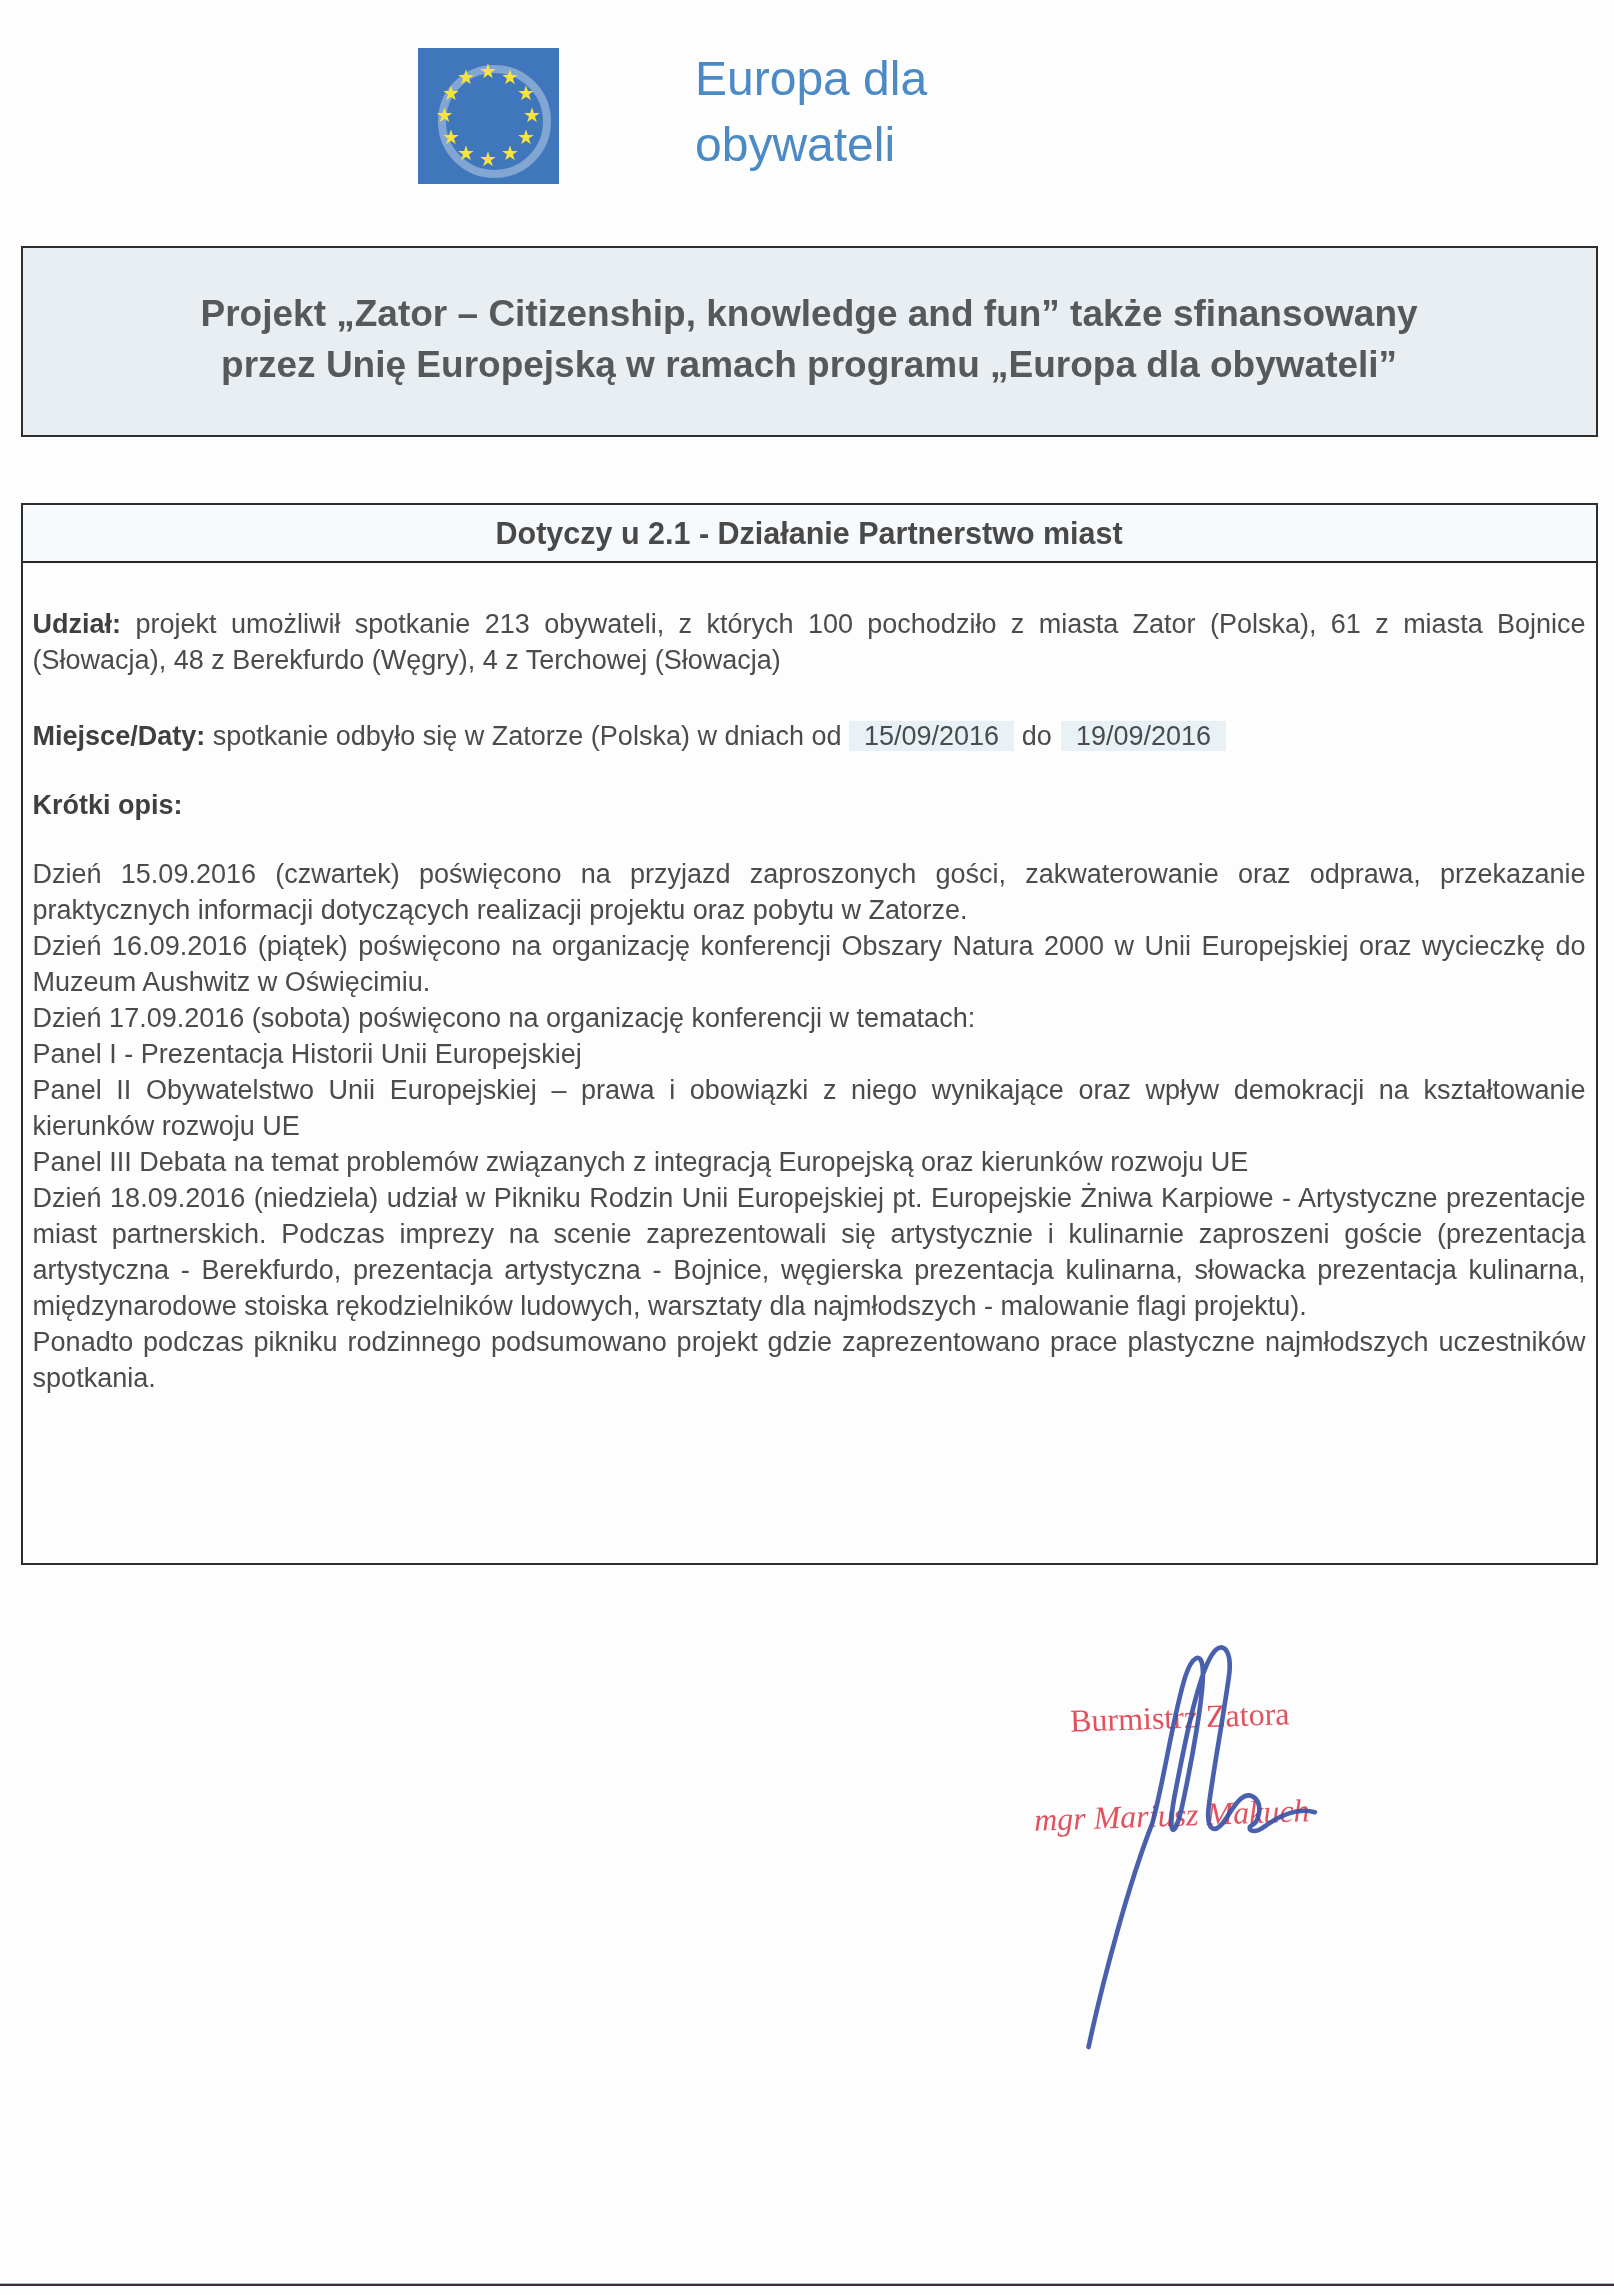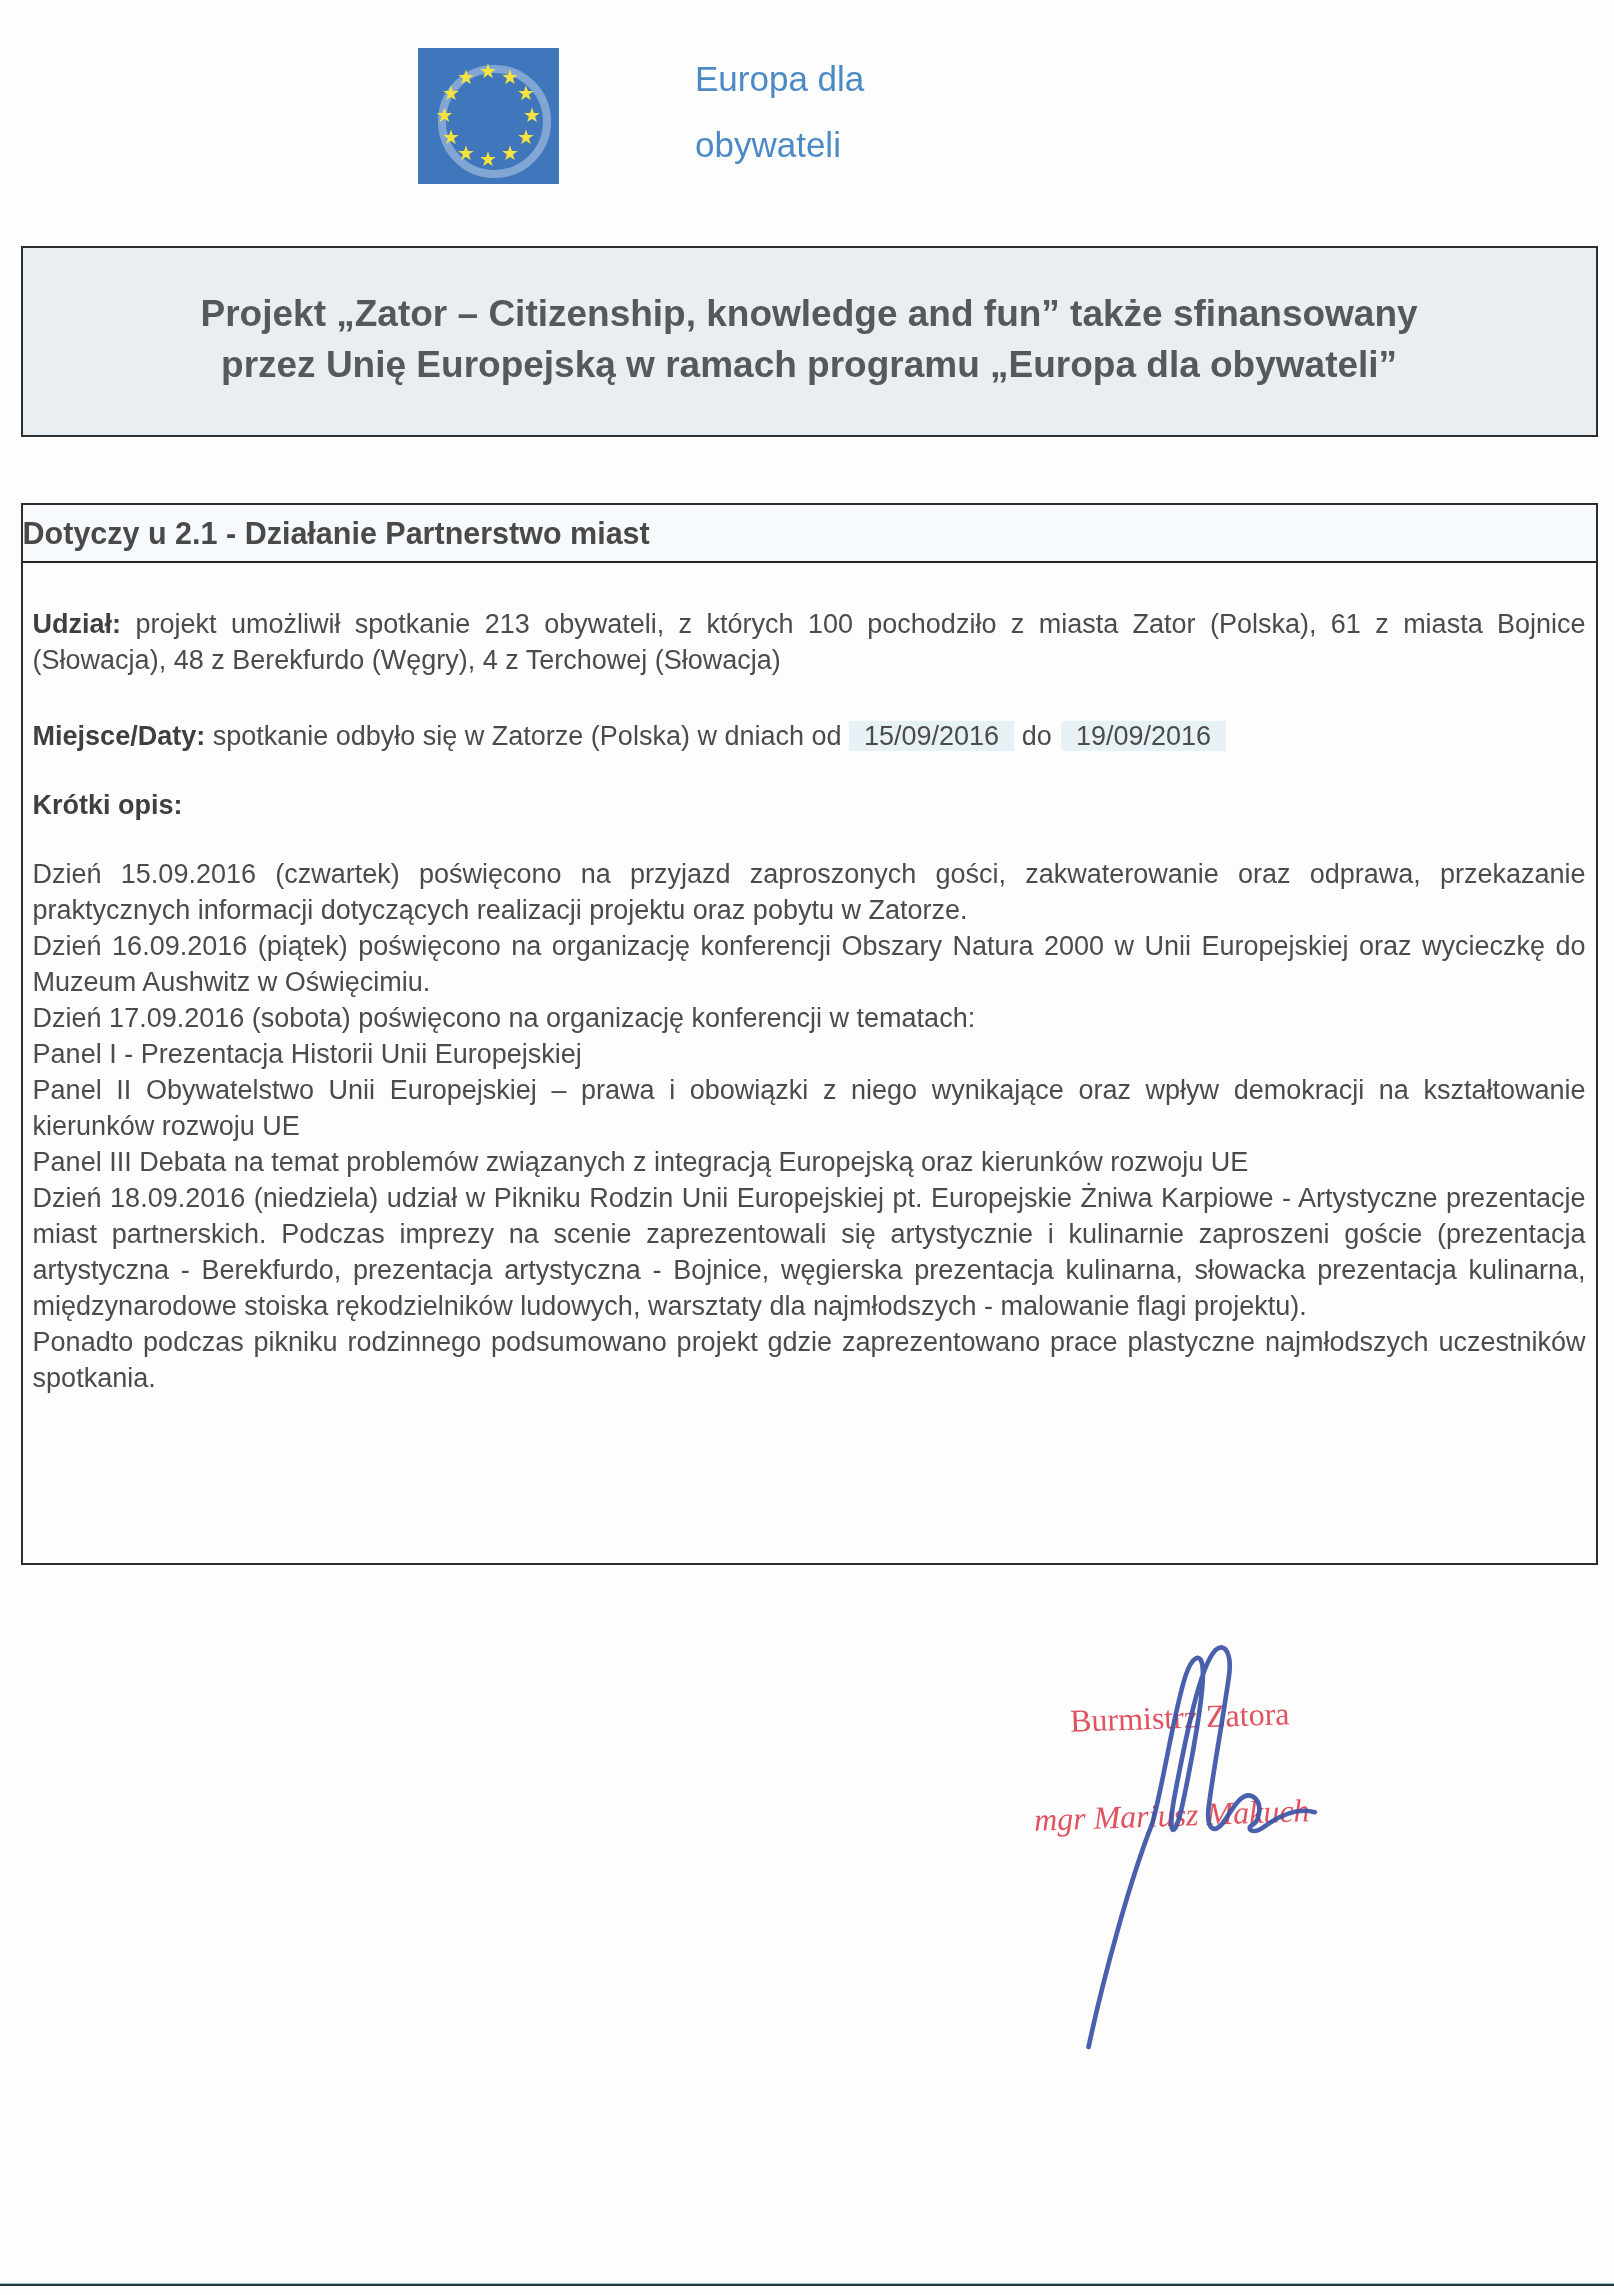--- a/index.html
+++ b/index.html
@@ -5,34 +5,34 @@
   html,body{margin:0;padding:0;background:#ffffff;}
   .page{position:relative;width:1615px;height:2295px;background:#fdfdfd;
         font-family:"Liberation Sans",sans-serif;overflow:hidden;}
 
   
   .eu-flag{position:absolute;left:418px;top:48px;width:141px;height:136px;background:#4077bc;}
   .eu-ring{position:absolute;left:20px;top:17px;width:97px;height:97px;
            border:8.6px solid rgba(255,255,255,.35);border-radius:50%;}
   .eu-star{position:absolute;color:#f6e43c;font-size:20px;line-height:1;
            transform:translate(-50%,-50%);}
-  .logo-title{position:absolute;left:695px;top:46px;font-size:35px;line-height:66px;
+  .logo-title{position:absolute;left:695px;top:46px;font-size:48px;line-height:66px;
               color:#4c8ac6;white-space:nowrap;}
 
   
   .banner{position:absolute;left:20.6px;top:246px;width:1577px;height:191px;
           background:#e9eef3;border:2px solid #2e2e2e;box-sizing:border-box;
           text-align:center;color:#57585a;font-weight:bold;font-size:37px;line-height:51px;}
   .banner .inner{margin-top:40px;}
   .banner .bline{white-space:nowrap;}
 
   
   .details{position:absolute;left:20.6px;top:503px;width:1577px;min-height:1062px;
            border:2px solid #2e2e2e;box-sizing:border-box;background:#fdfdfd;}
-  .details-header{height:56px;line-height:57px;text-align:left;font-weight:bold;
+  .details-header{height:56px;line-height:57px;text-align:center;font-weight:bold;
                   font-size:30.5px;color:#494949;border-bottom:2.7px solid #262626;background:#f7fafc;}
   .details-body{padding:30.5px 10px 20px 10px;font-size:27px;line-height:36px;
                 color:#4b4b4b;text-align:justify;margin-top:12px;}
   .details-body p{margin:0;}
   .p-udzial{margin-bottom:40px !important;}
   .p-miejsce{margin-bottom:33px !important;}
   .p-opis{margin-bottom:33px !important;}
   .lbl{font-weight:bold;color:#3f3f3f;}
   .date-chip{background:#e7f1f6;padding:0 15px;}
   .date-to{margin-left:9.3px;}

